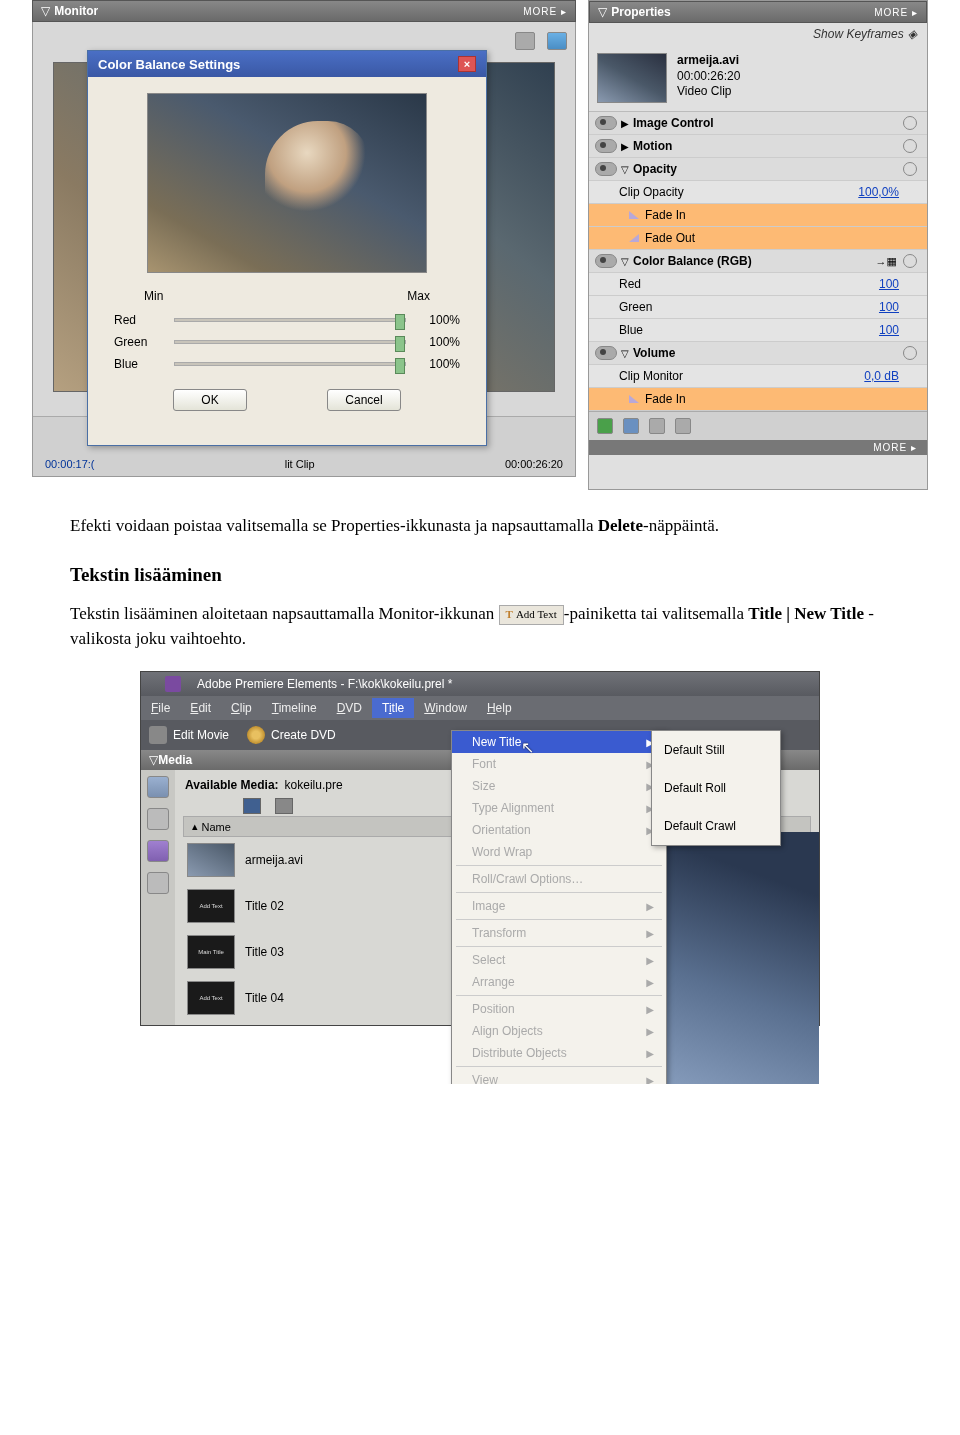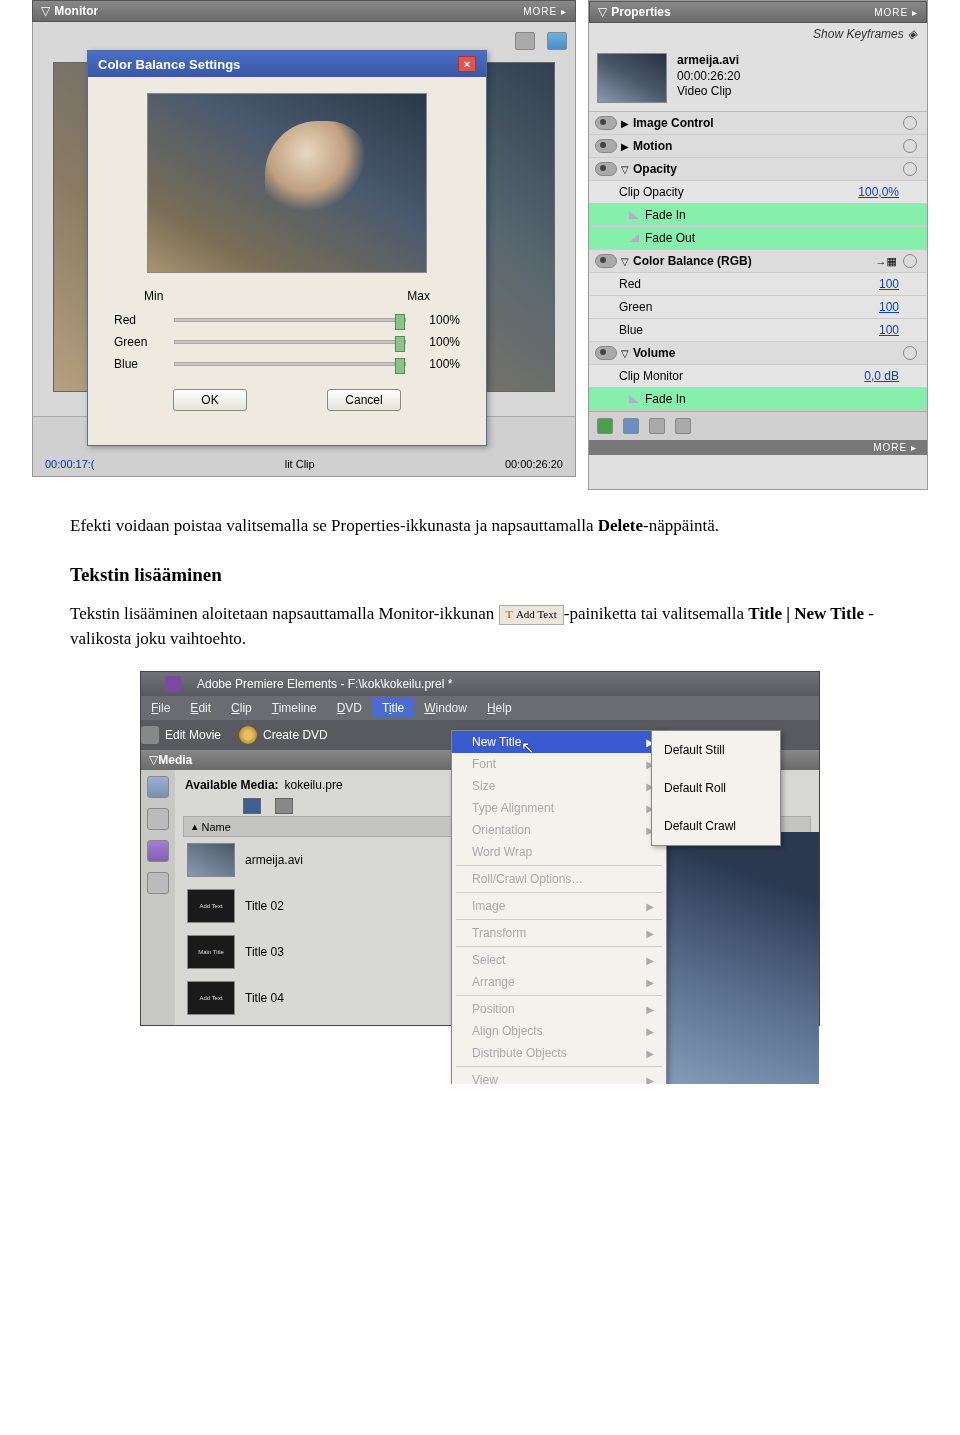--- a/index.html
+++ b/index.html
@@ -44,21 +44,21 @@
 
 .prop-body { padding: 0; font-size: 12px; }
 .prop-head { text-align: right; padding: 4px 10px; font-style: italic; color: #333; display:flex; justify-content:flex-end; align-items:center; gap:4px; }
 .prop-clip { display: flex; padding: 8px; gap: 10px; border-bottom: 1px solid #bbb; }
 .prop-thumb { width: 70px; height: 50px; background: linear-gradient(30deg,#8a9ab0,#4a5868,#2a3040); border: 1px solid #888; }
 .prop-clip-info { font-size: 12px; line-height: 1.3; }
 .prop-clip-info .name { font-weight: bold; }
 
 .prop-row { display: flex; align-items: center; padding: 4px 6px; border-bottom: 1px solid #ccc; background: #dcdcdc; }
 .prop-row.sub { padding-left: 30px; background: #e4e4e4; }
-.prop-row.sub2 { padding-left: 40px; background: #86efac; }
+.prop-row.sub2 { padding-left: 40px; background: #fdba74; }
 .prop-row .eye { width: 22px; height: 14px; background: #aaa; border-radius: 7px; border:1px solid #888; margin-right: 4px; position:relative; }
 .prop-row .eye::after { content:''; position:absolute; left:4px; top:2px; width:6px; height:6px; background:#444; border-radius:50%; }
 .prop-row .tri { width: 12px; font-size: 10px; }
 .prop-row .lbl { flex: 1; }
 .prop-row .lbl.bold { font-weight: bold; }
 .prop-row .val { color: #1040c0; text-decoration: underline; margin-right: 22px; }
 .prop-row .stop { width: 14px; height: 14px; border:1px solid #888; border-radius:50%; margin-left:auto; margin-right:4px; }
 .prop-row .wedge { width:0; height:0; border-left:10px solid #b8a8d8; border-top:8px solid transparent; margin-right:6px; }
 .prop-row.selected .lbl { font-weight: bold; }
 .prop-actions { padding: 6px 8px; display:flex; gap:10px; background:#d0d0d0; border-top:1px solid #aaa; }
@@ -74,21 +74,21 @@
 
 
 .bottom-shot { width: 680px; margin: 20px auto 0; background:#606060; border:1px solid #444; font-size:12px; position:relative; }
 .app-titlebar { background: linear-gradient(#707278,#585a60); color:#fff; padding:4px 24px; display:flex; align-items:center; gap:16px; }
 .app-titlebar .app-icon { width:16px; height:16px; background:#7a4aa0; border-radius:2px; }
 .menubar { background:#6a6c72; color:#eee; display:flex; padding:2px 0; font-size:12px; }
 .menubar .mi { padding:3px 10px; }
 .menubar .mi u { text-decoration:underline; }
 .menubar .mi.open { background:#4a6bd0; color:#fff; }
 
-.toolbar2 { background:#585a60; padding:6px 0; display:flex; gap:18px; }
+.toolbar2 { background:#585a60; padding:6px 8px; display:flex; gap:18px; }
 .toolbar2 .tbtn { display:flex; align-items:center; gap:6px; color:#fff; }
 .toolbar2 .tbtn .ic { width:18px; height:18px; background:#888; border-radius:3px; }
 .toolbar2 .tbtn .ic.dvd { background: radial-gradient(circle,#e8c060 30%,#c09030 70%); border-radius:50%; }
 
 .media-hdr { background: linear-gradient(#888,#6a6a6a); color:#fff; padding:3px 8px; font-size:12px; display:flex; align-items:center; }
 .media-body { background:#d8d8d4; display:flex; }
 .side-tools { width:34px; background:#c8c8c4; padding:6px 4px; display:flex; flex-direction:column; gap:10px; align-items:center; }
 .side-tools .st { width:22px; height:22px; background:#bbb; border:1px solid #888; border-radius:3px; }
 .side-tools .st.cam { background:linear-gradient(#9ab0d0,#7a90b0); }
 .side-tools .st.spark { background:linear-gradient(#a080d0,#8060b0); }

